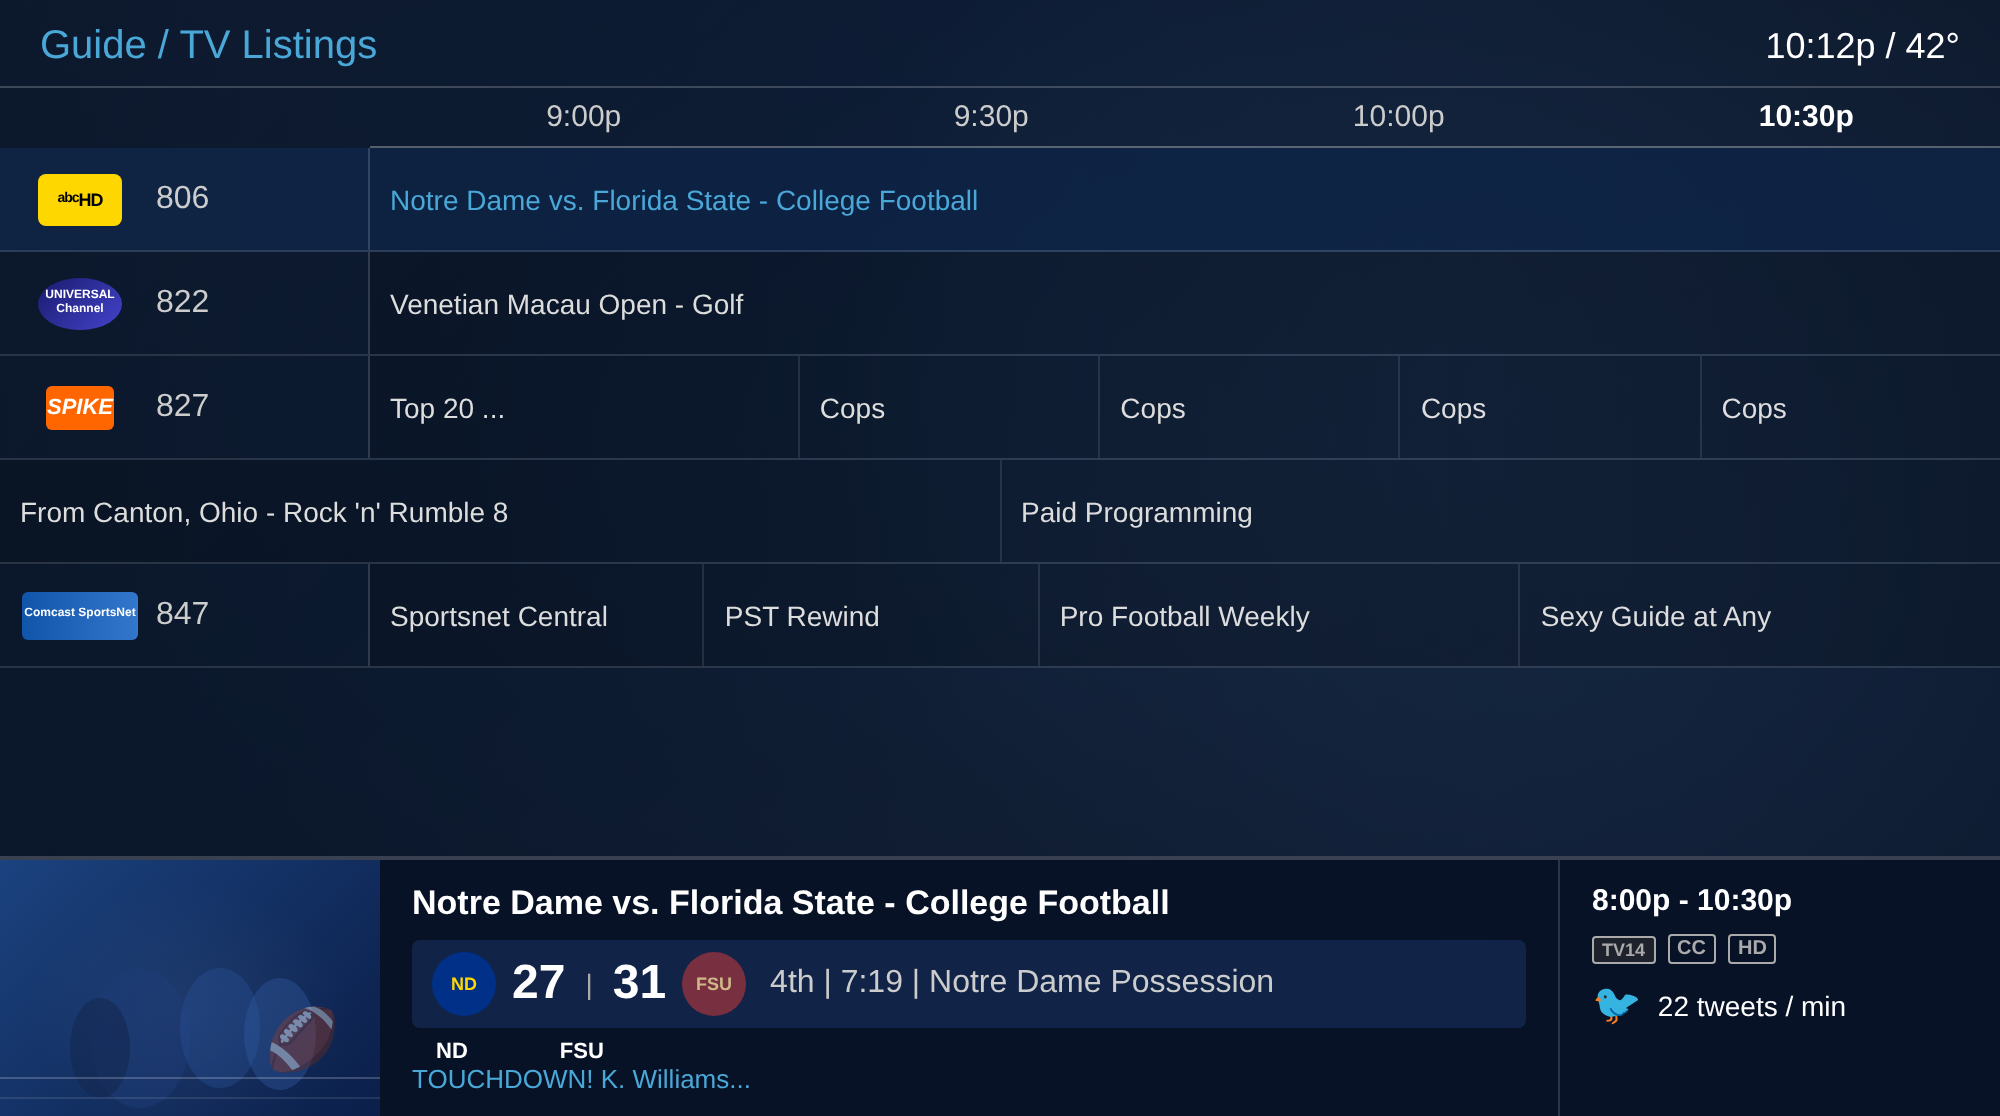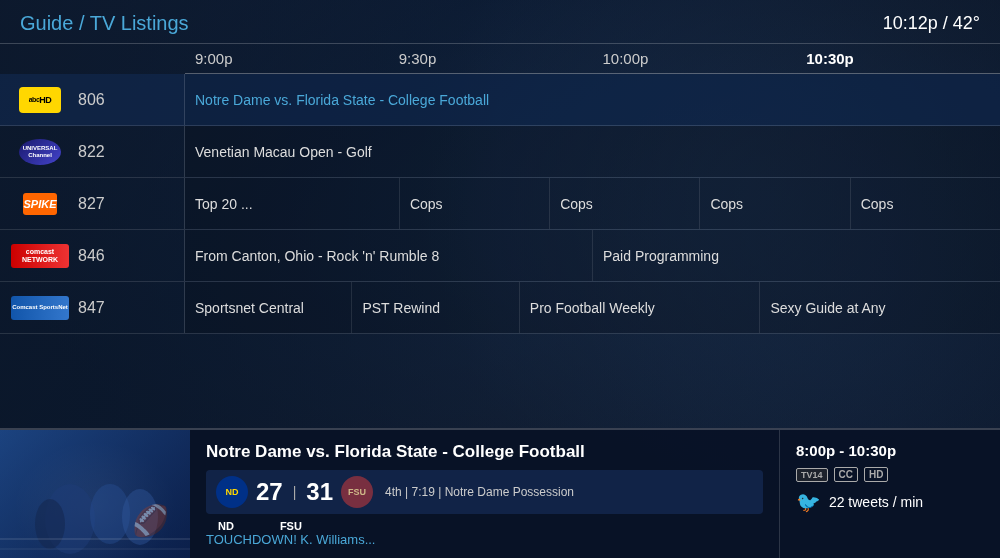--- a/index.html
+++ b/index.html
@@ -85,21 +85,21 @@
     
     .time-header {
       display: flex;
       margin-left: 185px;
       padding: 6px 0;
       border-bottom: 1px solid rgba(255,255,255,0.3);
     }
 
     .time-slot {
       flex: 1;
-      text-align: left;
+      text-align: center;
       padding-left: 10px;
       font-size: 15px;
       color: #ccc;
       font-weight: 400;
     }
 
     .time-slot.bold {
       color: #fff;
       font-weight: 600;
     }
@@ -355,21 +355,21 @@
       flex-shrink: 0;
     }
 
     .game-info {
       display: flex;
       flex-direction: column;
       margin-left: 4px;
     }
 
     .game-quarter {
-      font-size: 12px;
+      font-size: 16px;
       color: #ccc;
     }
 
     .team-labels {
       display: flex;
       gap: 8px;
       font-size: 11px;
       color: #aaa;
       padding: 0 2px;
     }
@@ -496,26 +496,20 @@
       <div class="programs">
         <div class="program-cell" style="flex:1.2">Top 20 ...</div>
         <div class="program-cell" style="flex:0.8">Cops</div>
         <div class="program-cell" style="flex:0.8">Cops</div>
         <div class="program-cell" style="flex:0.8">Cops</div>
         <div class="program-cell" style="flex:0.8">Cops</div>
       </div>
     </div>
 
     <div class="channel-row">
-      <div class="channel-info">
-        <div class="channel-logo">
-          <div class="logo-comcast">comcast NETWORK</div>
-        </div>
-        <div class="channel-number">846</div>
-      </div>
       <div class="programs">
         <div class="program-cell" style="flex:2">From Canton, Ohio - Rock 'n' Rumble 8</div>
         <div class="program-cell" style="flex:2">Paid Programming</div>
       </div>
     </div>
 
     <div class="channel-row">
       <div class="channel-info">
         <div class="channel-logo">
           <div class="logo-comcast-sports">Comcast SportsNet</div>

